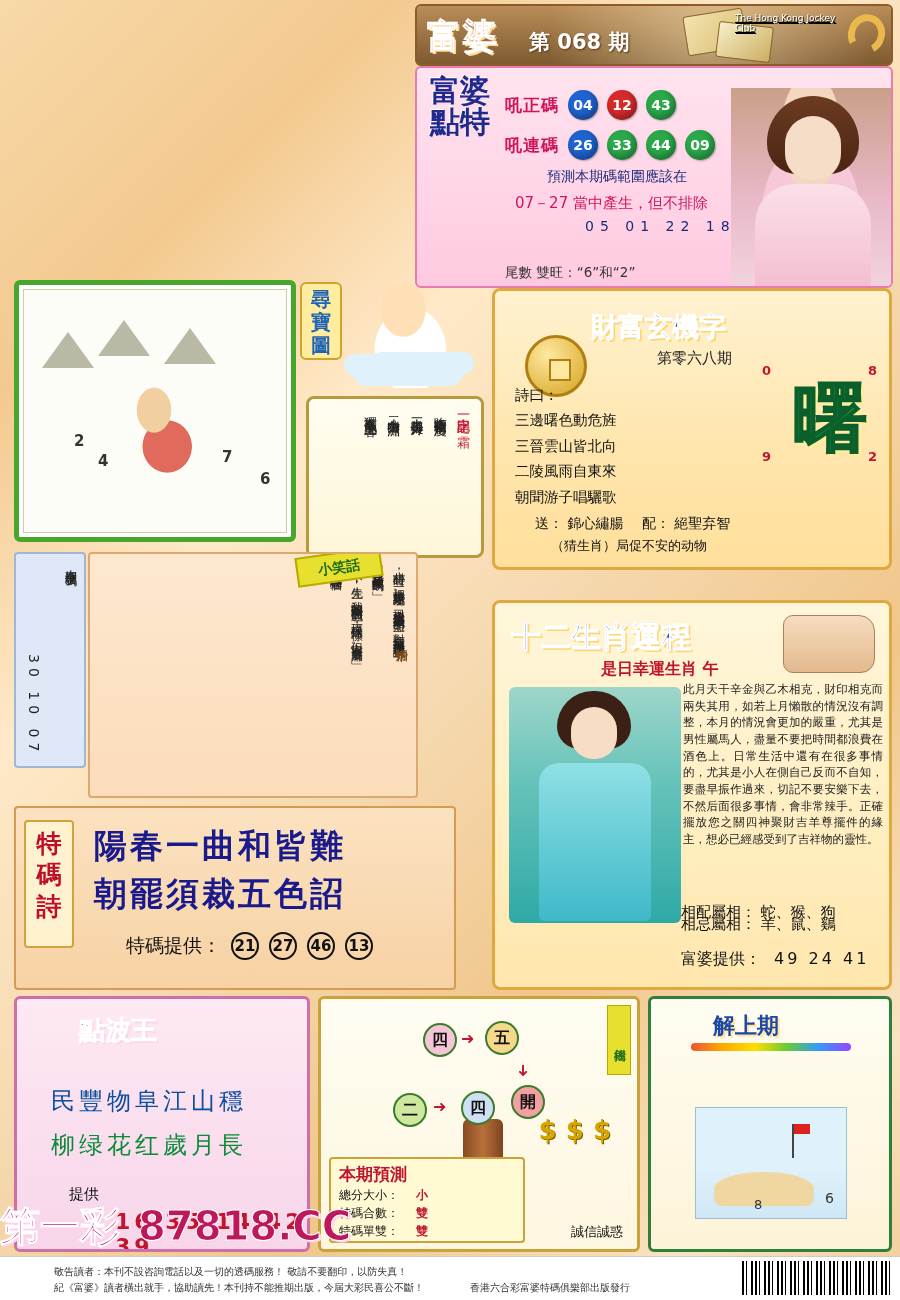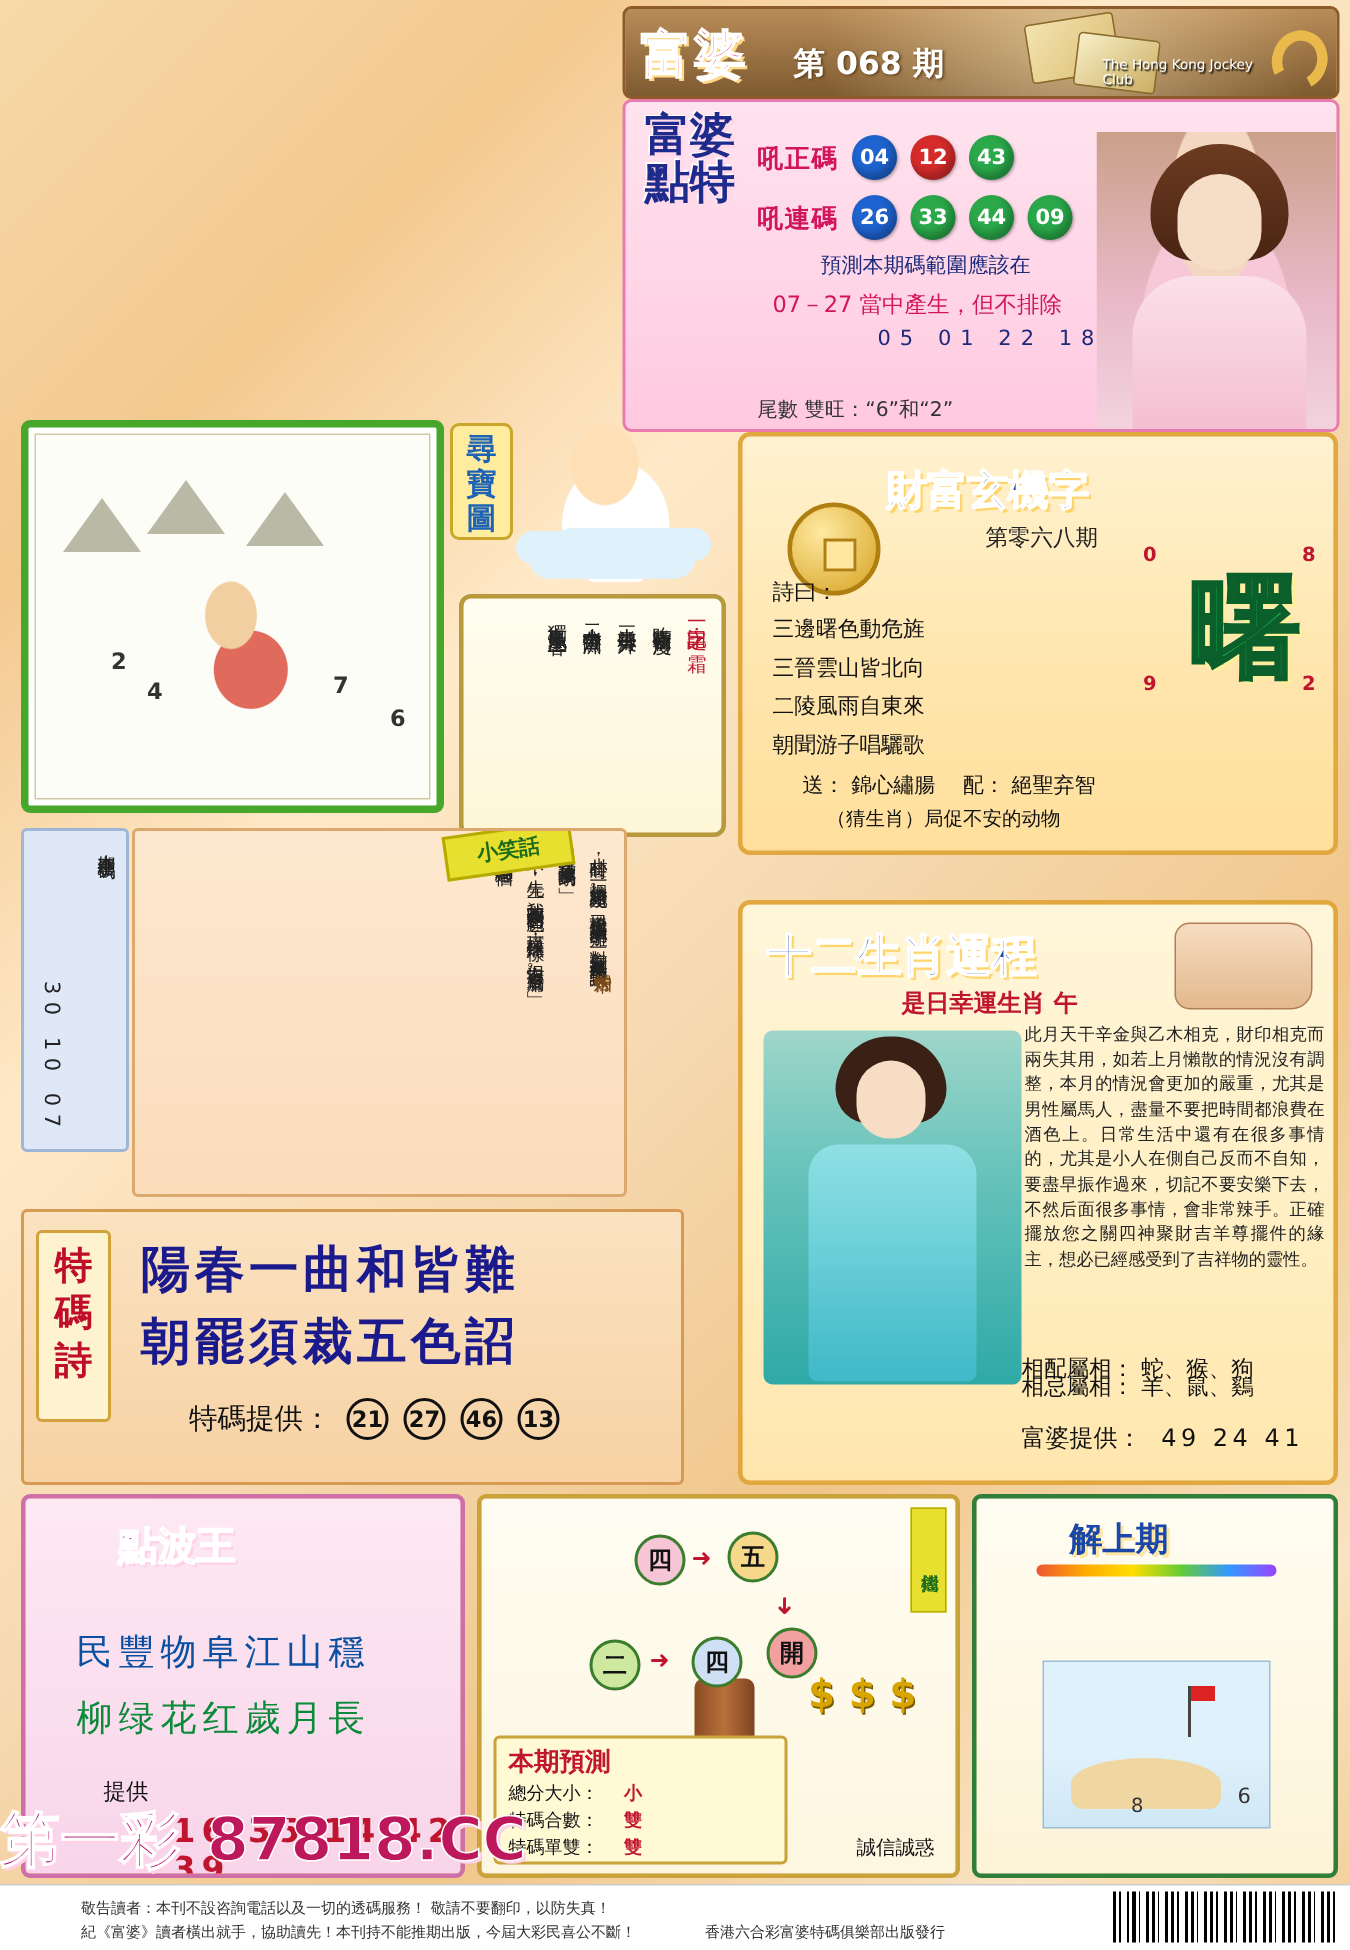--- a/index.html
+++ b/index.html
@@ -37,21 +37,21 @@
   }
   #fupo-title {
     position:absolute; left:10px; top:8px; font-size:34px; font-weight:bold;
     color:#d4172a; -webkit-text-stroke:1px #fff; letter-spacing:2px;
     text-shadow:2px 2px 0 #ffd98a;
     font-family:"DejaVu Sans","Liberation Sans",sans-serif;
   }
   #issue-label { position:absolute; left:112px; top:22px; font-size:21px; font-weight:bold; color:#fff; text-shadow:1px 1px 2px #5a3a15; }
   #hkjc {
     position:absolute; right:6px; top:8px; width:150px; height:46px;
-    display:flex; align-items:flex-end; gap:6px;
+    display:flex; align-items:flex-start; gap:6px;text-decoration:underline;
   }
   #hkjc .horseshoe {
     width:40px; height:40px; border-radius:50%;
     border:7px solid #e9b94b; border-bottom-color:transparent;
     transform:rotate(18deg);
   }
   #hkjc .hkjc-text { font-size:9px; color:#fff; text-shadow:1px 1px 1px #000; line-height:1.1; }
 
   
   #top-panel {

